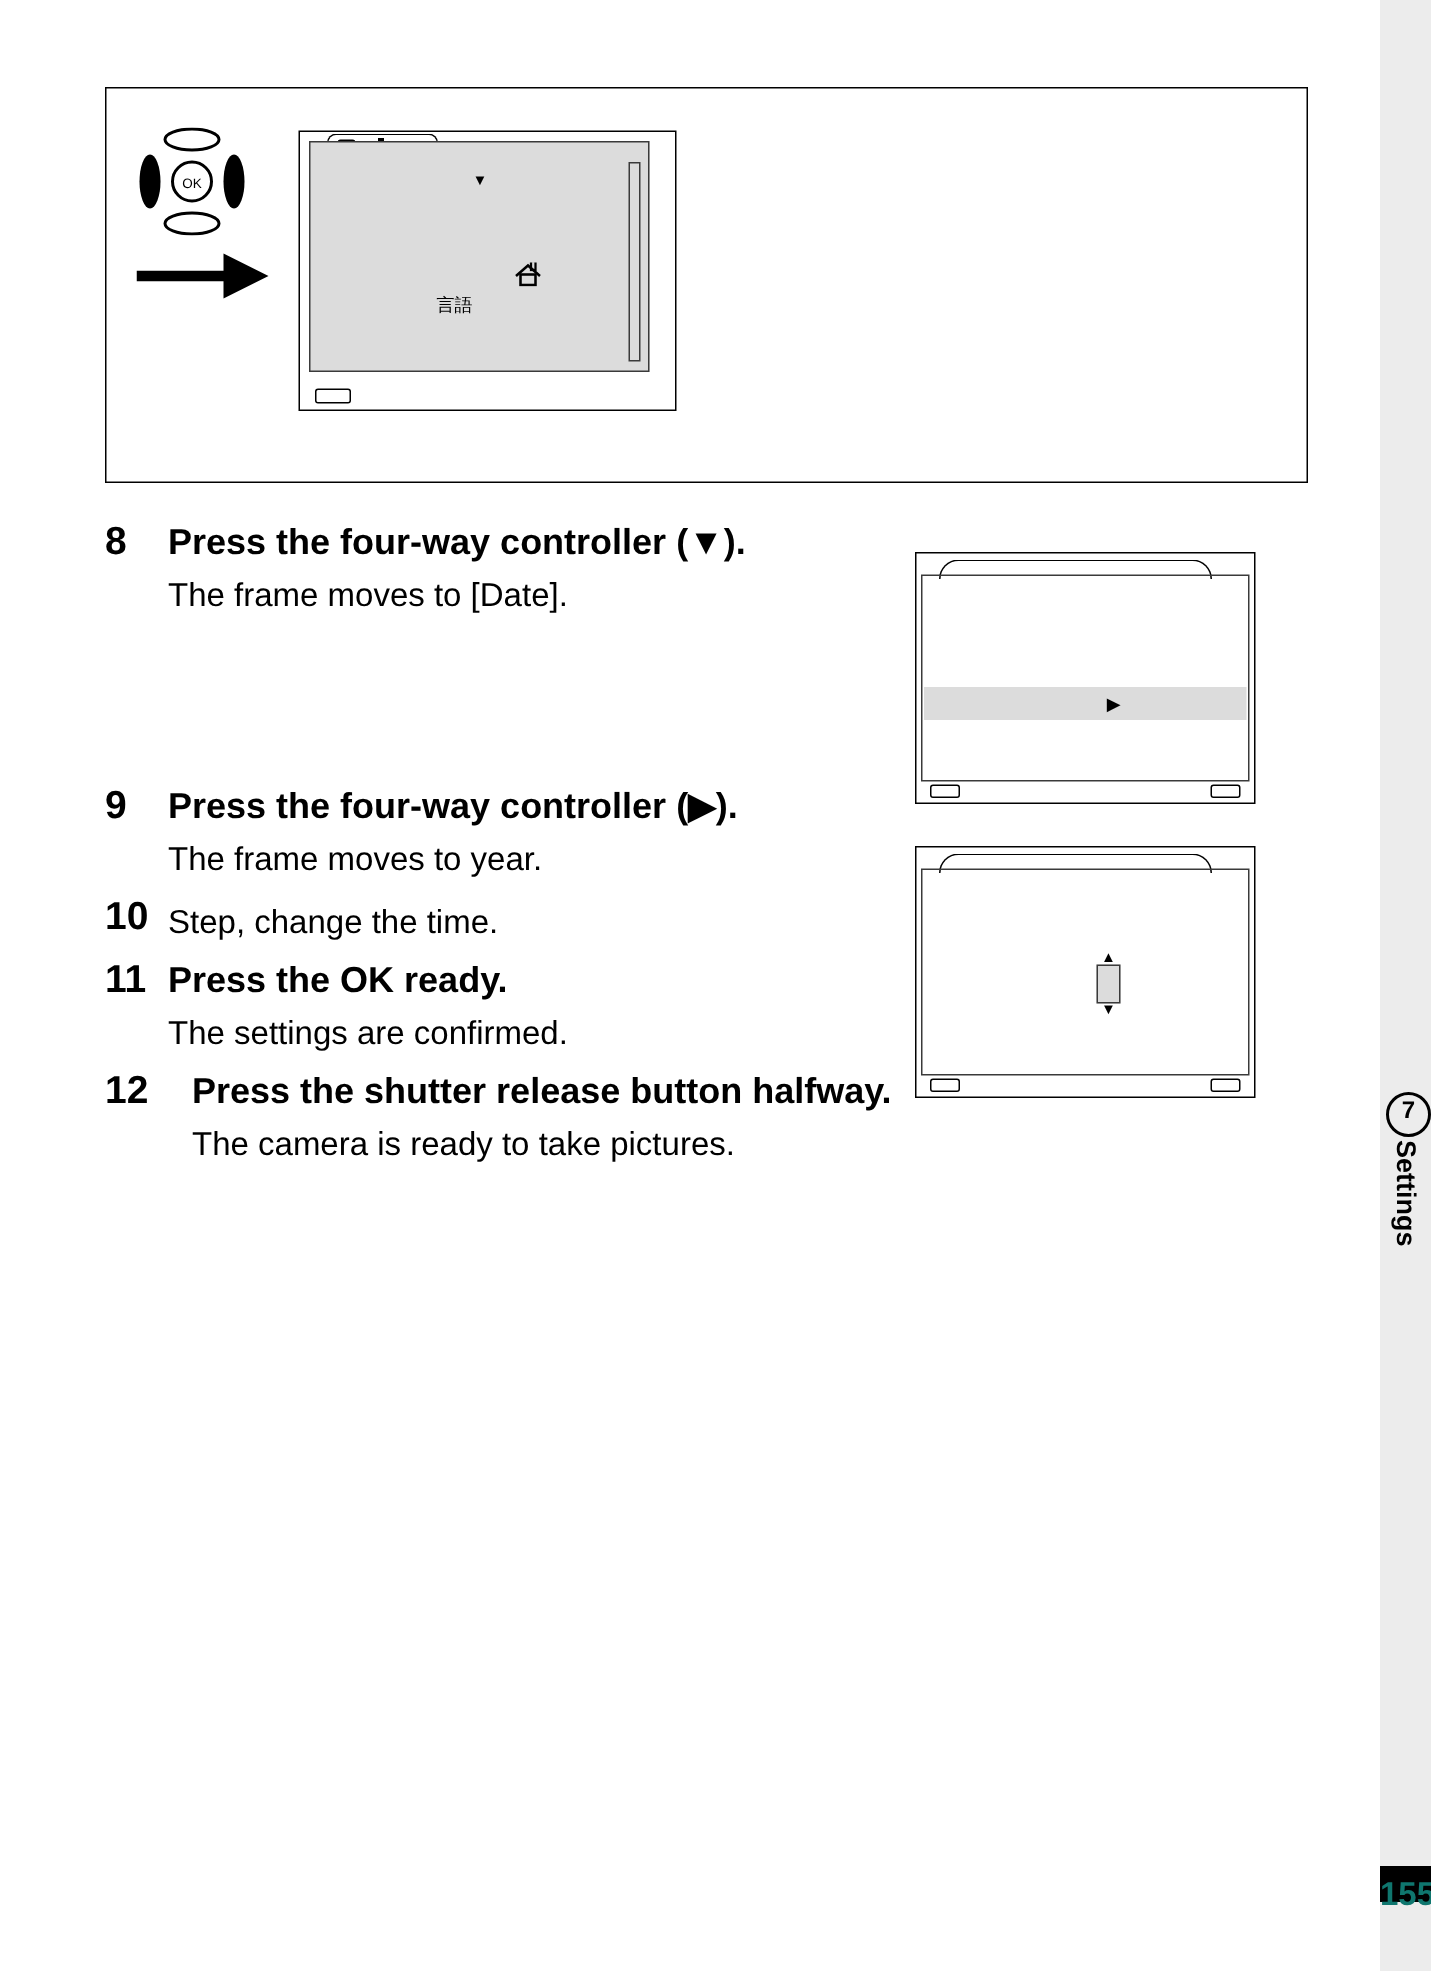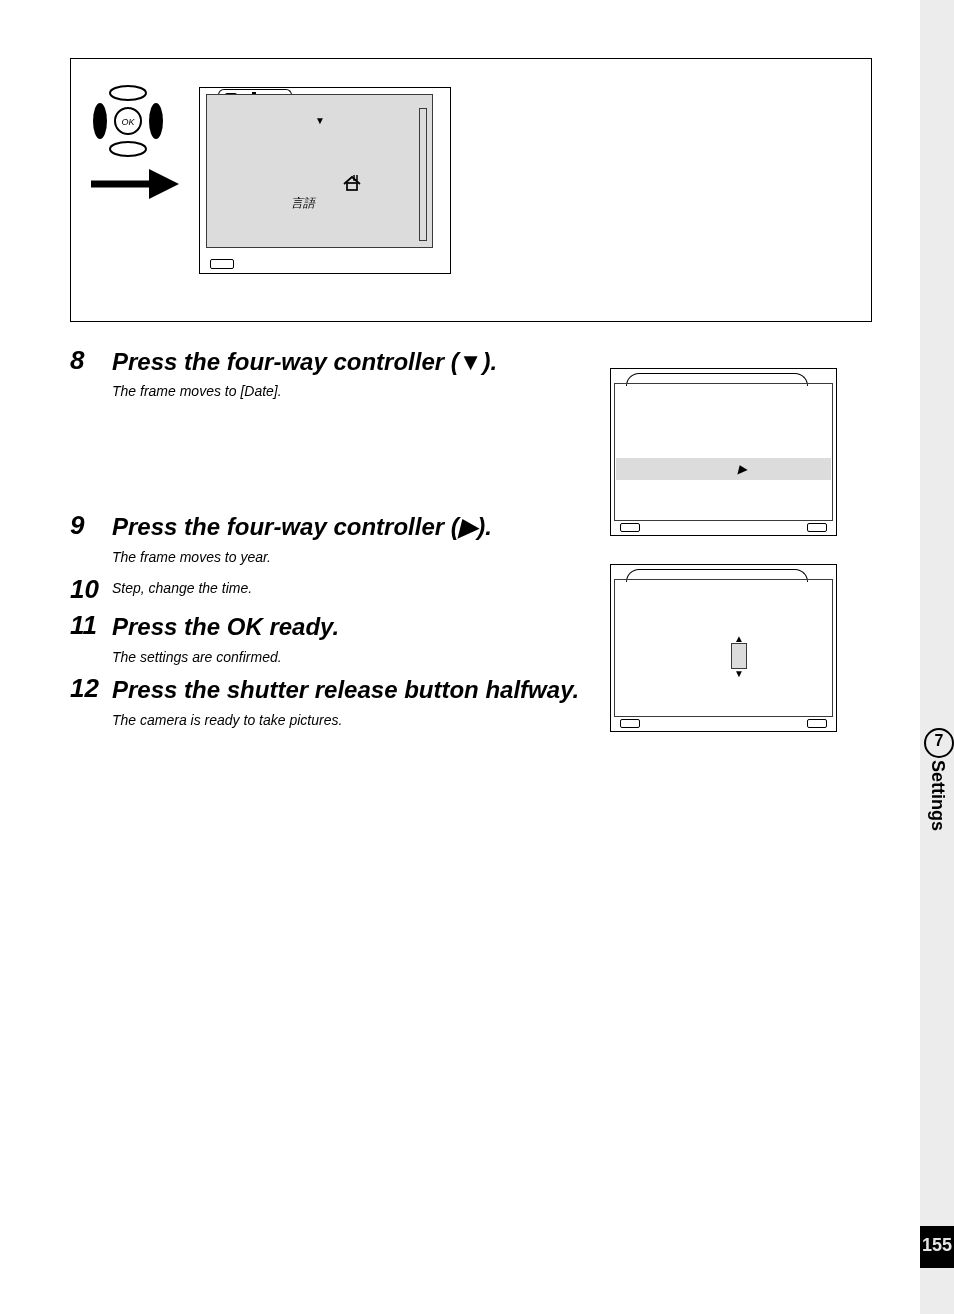--- a/index.html
+++ b/index.html
@@ -1,40 +1,40 @@
 <!DOCTYPE html>
 <html><head>
 <meta charset="utf-8">
 <style>
   html, body { margin:0; padding:0; background:#fff; font-family:Arial, sans-serif; color:#000; }
   .page { width:954px; height:1314px; position:relative; background:#fff; }
   .right-gutter { position:absolute; right:0; top:0; width:34px; height:1314px; background:#ececec; }
-  .right-gutter-dark { position:absolute; right:0; bottom:46px; width:34px; height:42px; background:#000; color:#e5e5e5; font-weight:bold; font-size:18px; text-align:center; line-height:38px; }
+  .right-gutter-dark { position:absolute; right:0; bottom:46px; width:34px; height:24px; background:#000; color:#0f766e; font-weight:bold; font-size:22px; text-align:center; line-height:38px; }
   .side-tab { position:absolute; right:4px; top:728px; width:26px; }
   .side-tab .circle { width:26px; height:26px; border-radius:50%; border:2px solid #000; background:#ececec; text-align:center; line-height:22px; font-size:16px; font-weight:bold; margin:0 auto 2px auto; }
   .side-tab .vtext { writing-mode:vertical-rl; text-orientation:mixed; font-weight:bold; font-size:18px; margin:0 auto; }
-  .content { position:absolute; left:70px; top:58px; width:800px;font-style:italic; }
+  .content { position:absolute; left:70px; top:58px; width:800px; }
   .big-box { border:1px solid #000; width:800px; height:262px; position:relative; }
   .dpad { position:absolute; left:20px; top:26px; }
   .arrow-rt { position:absolute; left:20px; top:108px; }
   .lcd-box { position:absolute; left:128px; top:28px; width:250px; height:185px; border:1px solid #000; }
   .lcd-inner { position:absolute; left:6px; top:6px; width:225px; height:152px; border:1px solid #3a3a3a; background:#dcdcdc; }
   .lcd-tab { position:absolute; left:18px; top:1px; width:72px; height:14px; border:1px solid #000; border-bottom:none; border-top-left-radius:6px; border-top-right-radius:6px; }
   .lcd-icons { position:absolute; left:25px; top:4px; font-size:10px; }
   .lcd-scroll { position:absolute; right:5px; top:13px; width:6px; bottom:6px; border:1px solid #3a3a3a; }
   .lcd-center-v { position:absolute; left:108px; top:20px; font-size:10px; }
   .lcd-home { position:absolute; left:136px; top:80px; }
   .lcd-lang { position:absolute; left:84px; top:100px; font-size:12px; }
   .lcd-foot { position:absolute; left:10px; bottom:4px; width:22px; height:8px; border:1px solid #000; border-radius:2px; }
   .steps { margin-top:24px; }
   .step { display:flex; margin-top:10px; }
   .num { width:42px; font-size:26px; font-weight:bold; line-height:1.1; }
   .txt { flex:1; }
   .bold { font-size:24px; font-weight:bold; line-height:1.35; }
-  .sub { font-size:14px; margin-top:4px; line-height:1.35; }
+  .sub { font-size:22px; margin-top:4px; line-height:1.35; }
   .mini-lcd { position:absolute; border:1px solid #000; width:225px; height:166px; }
   .mini-lcd .mtab { position:absolute; left:15px; top:4px; width:180px; height:12px; border:1px solid #000; border-top-left-radius:14px; border-top-right-radius:14px; border-bottom:none; }
   .mini-lcd .mbody { position:absolute; left:3px; top:14px; right:3px; bottom:14px; border:1px solid #3a3a3a; }
   .mini-lcd .mrow { position:absolute; left:1px; right:1px; height:22px; background:#dcdcdc; }
   .mini-lcd .mfoot-l { position:absolute; left:9px; bottom:3px; width:18px; height:7px; border:1px solid #000; border-radius:2px; }
   .mini-lcd .mfoot-r { position:absolute; right:9px; bottom:3px; width:18px; height:7px; border:1px solid #000; border-radius:2px; }
   .tri { font-size:12px; }
 </style>
 </head>
 <body>
@@ -136,21 +136,21 @@
       </div>
 
       <div class="step" style="margin-top:8px;">
         <div class="num">11</div>
         <div class="txt">
           <div class="bold">Press the OK ready.</div>
           <div class="sub">The settings are confirmed.</div>
         </div>
       </div>
 
-      <div class="step" style="margin-top:8px;">
+      <div class="step" style="margin-top:8px;gap:16px;">
         <div class="num">12</div>
         <div class="txt">
           <div class="bold">Press the shutter release button halfway.</div>
           <div class="sub">The camera is ready to take pictures.</div>
         </div>
       </div>
     </div>
   </div>
 </div>
 

